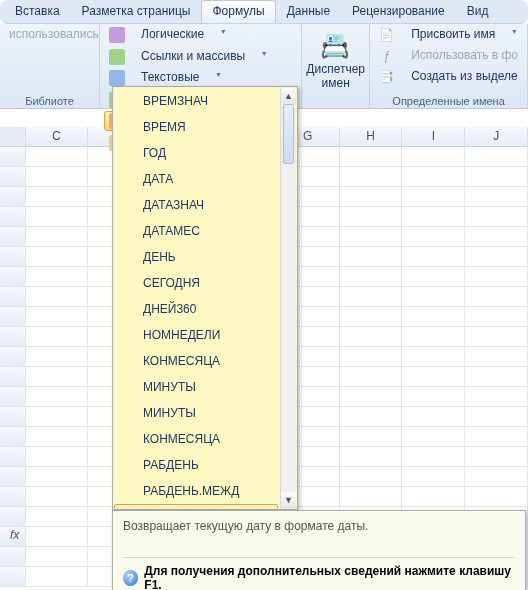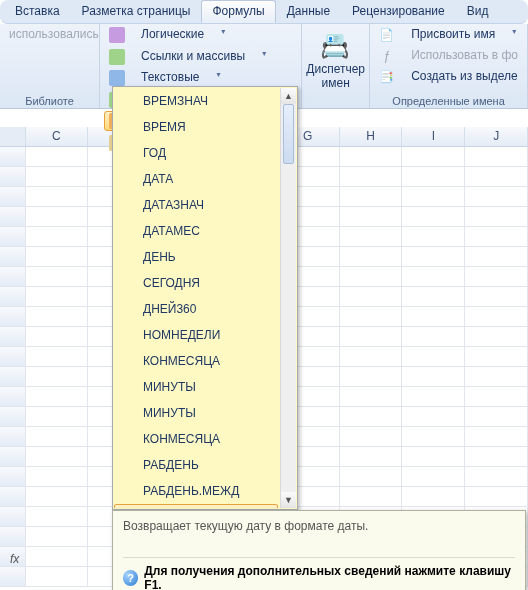--- a/index.html
+++ b/index.html
@@ -43,21 +43,21 @@
   .sb-thumb { position: absolute; top: 16px; left: 2px; right: 2px; height: 60px; background: linear-gradient(#e6eefb,#cddbf0); border: 1px solid #a9bcd8; border-radius: 2px; }
 
   
   .tooltip { position: absolute; left: 112px; top: 510px; width: 414px; background: #fbfbed; border: 1px solid #b0b0a0; box-shadow: 2px 2px 5px rgba(0,0,0,.25); padding: 8px 10px 6px; z-index: 11; }
   .tooltip .tt-title { font-weight: bold; margin-bottom: 4px; }
   .tooltip .tt-desc { color: #555; margin-bottom: 24px; }
   .tooltip .tt-help { display: flex; align-items: center; gap: 6px; border-top: 1px solid #d9d9cc; padding-top: 6px; font-weight: bold; }
   .tooltip .tt-help .help-ico { width: 16px; height: 16px; border-radius: 50%; background: radial-gradient(circle at 30% 30%, #a7d3ff, #2b7cd3); color: #fff; display: flex; align-items: center; justify-content: center; font-size: 11px; }
 
   
-  .fx { position: absolute; left: 10px; top: 552px; font-style: italic; color: #555; }
+  .fx { position: absolute; left: 10px; top: 528px; font-style: italic; color: #555; }
 
   
   .ic-green { background: #9fd38a; border-radius: 2px; }
   .ic-orange { background: #f4b15c; border-radius: 2px; }
   .ic-purple { background: #c79be0; border-radius: 2px; }
   .ic-blue { background: #8fb8e8; border-radius: 2px; }
   .ic-tan { background: #e6cf8f; border-radius: 2px; }
 </style>
 </head>
 <body>

